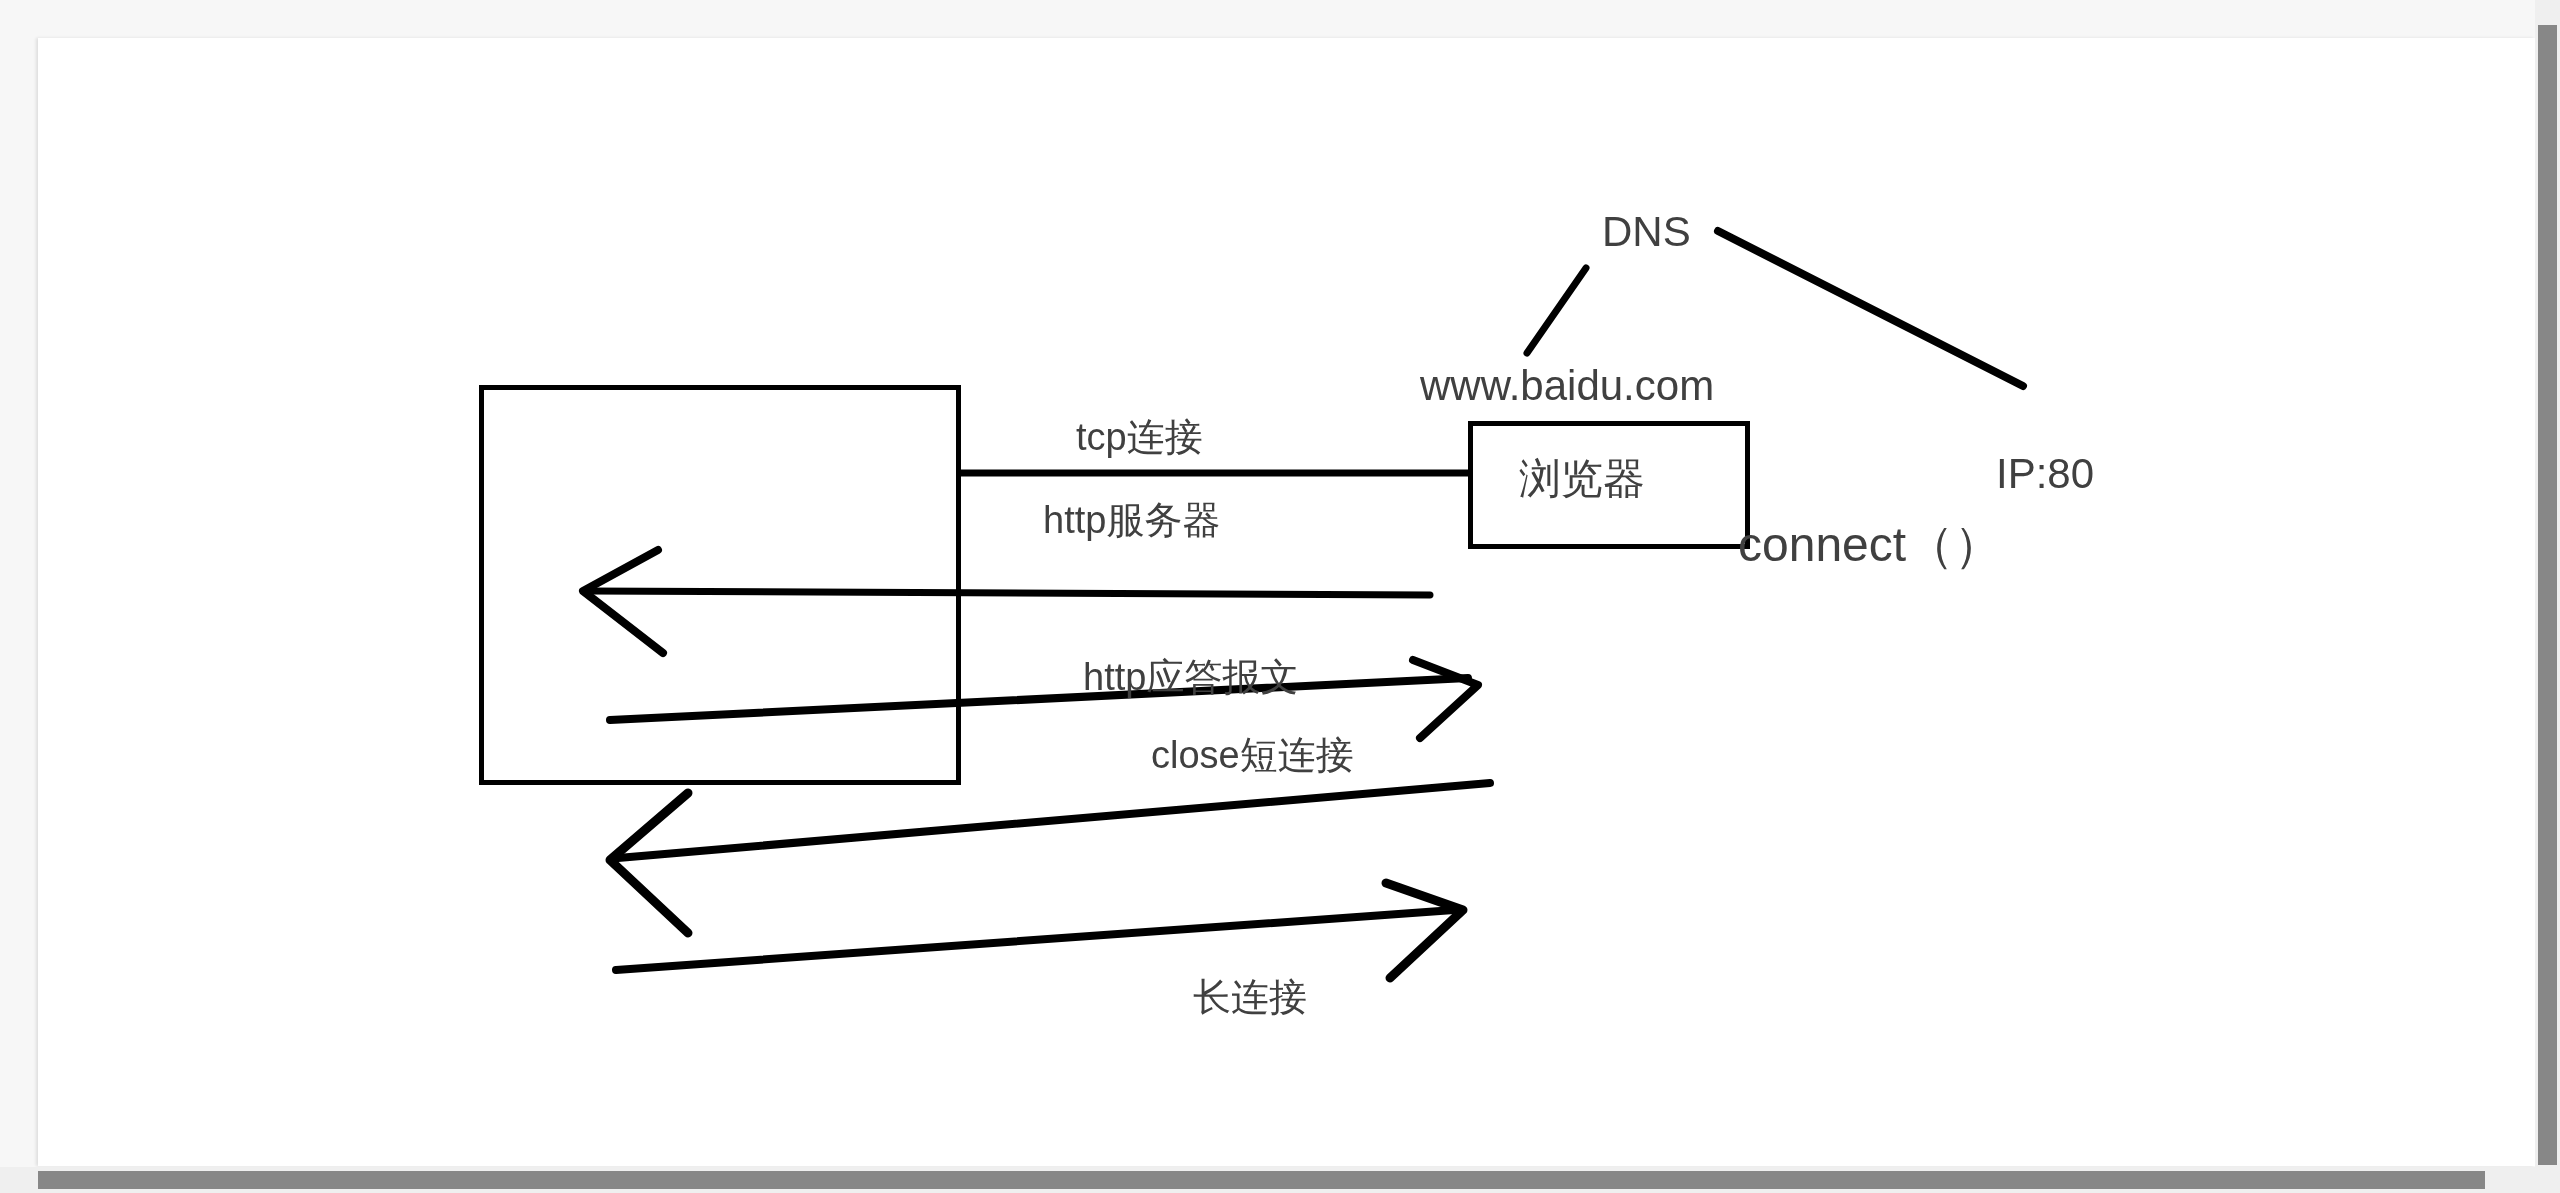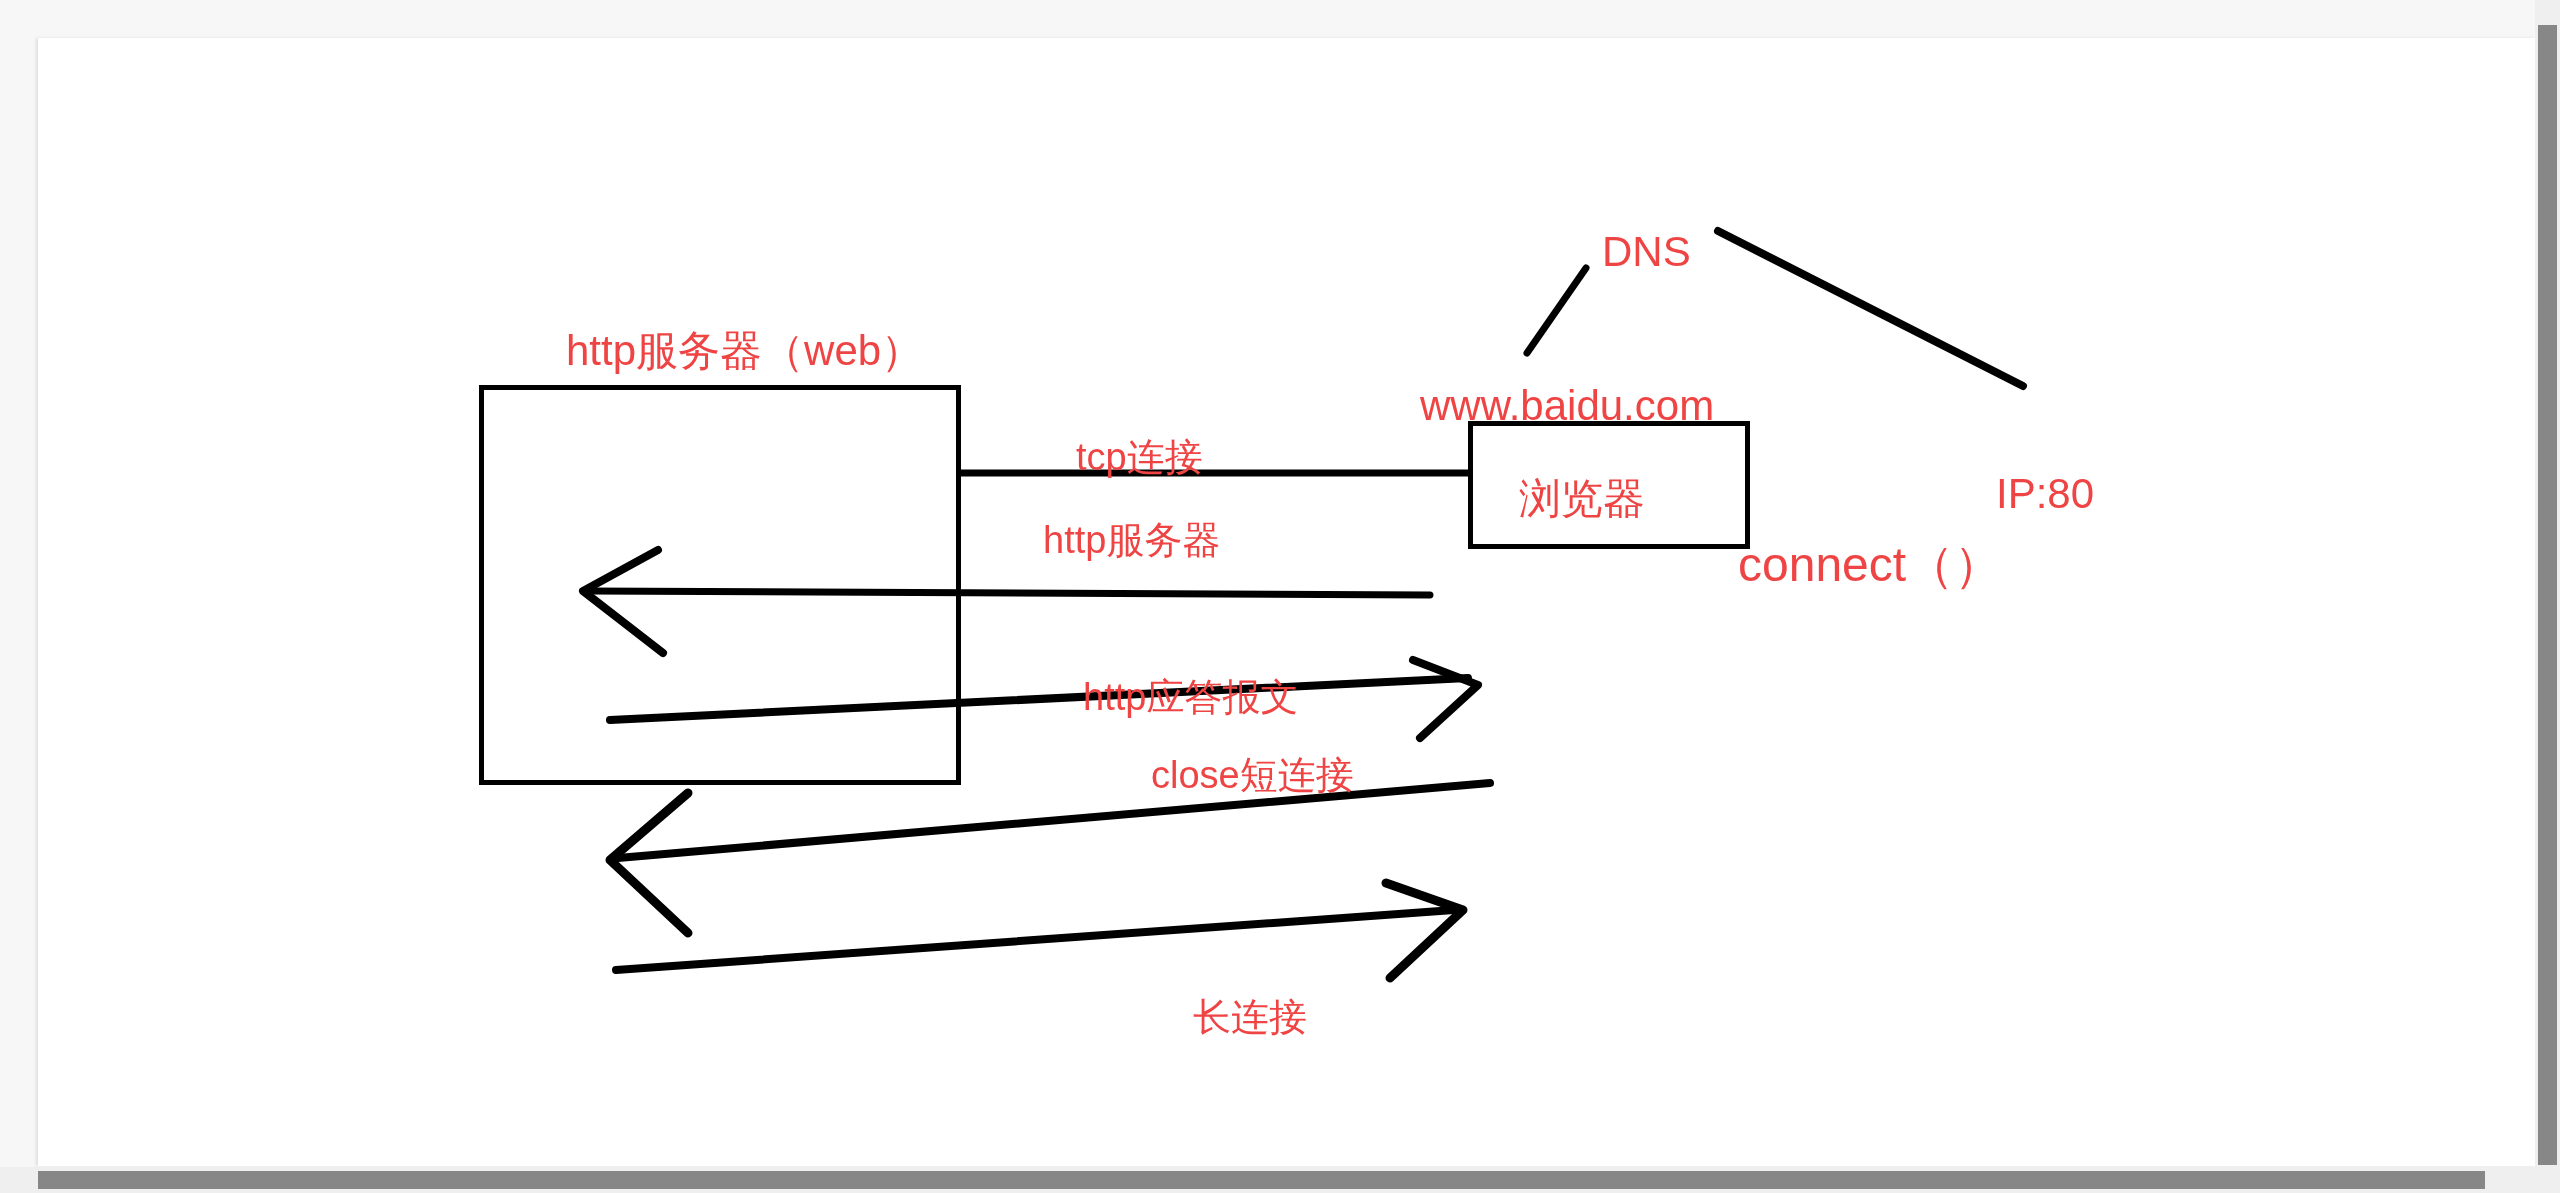--- a/index.html
+++ b/index.html
@@ -79,25 +79,24 @@
     position: absolute;
     right: 0;
     bottom: 0;
     width: 25px;
     height: 26px;
     background: #efefef;
   }
   
   .lbl {
     position: absolute;
-    color: #ef4444;
+    color: #404040;
     white-space: nowrap;
     line-height: 1;
     font-weight: 400;
-    margin-top: 20px;
   }
   .lbl-server-title { left: 528px; top: 272px; font-size: 42px; }
   .lbl-dns         { left: 1564px; top: 173px; font-size: 42px; }
   .lbl-baidu       { left: 1382px; top: 327px; font-size: 42px; }
   .lbl-browser     { left: 1481px; top: 420px; font-size: 42px; }
   .lbl-ip80        { left: 1958px; top: 415px; font-size: 42px; }
   .lbl-connect     { left: 1700px; top: 483px; font-size: 48px; }
   .lbl-tcp         { left: 1038px; top: 380px; font-size: 38px; text-align: right; }
   .lbl-req         { left: 1005px; top: 463px; font-size: 38px; }
   .lbl-resp        { left: 1045px; top: 620px; font-size: 38px; }
@@ -150,21 +149,20 @@
 
           <line x1="1452" y1="745" x2="580" y2="820" stroke-width="8"></line>
           <polyline points="650,755 572,822 650,895" stroke-width="9"></polyline>
 
           <line x1="578" y1="932" x2="1416" y2="872" stroke-width="8"></line>
           <polyline points="1348,845 1425,872 1352,940" stroke-width="9"></polyline>
 
         </g>
       </svg>
 
-      <div class="lbl lbl-server-title">http服务器（web）</div>
       <div class="lbl lbl-dns">DNS</div>
       <div class="lbl lbl-baidu">www.baidu.com</div>
       <div class="lbl lbl-browser">浏览器</div>
       <div class="lbl lbl-ip80">IP:80</div>
       <div class="lbl lbl-connect">connect（）</div>
 
       <div class="lbl lbl-tcp">tcp连接</div>
       <div class="lbl lbl-req">http服务器</div>
       <div class="lbl lbl-resp">http应答报文</div>
       <div class="lbl lbl-close">close短连接</div>

